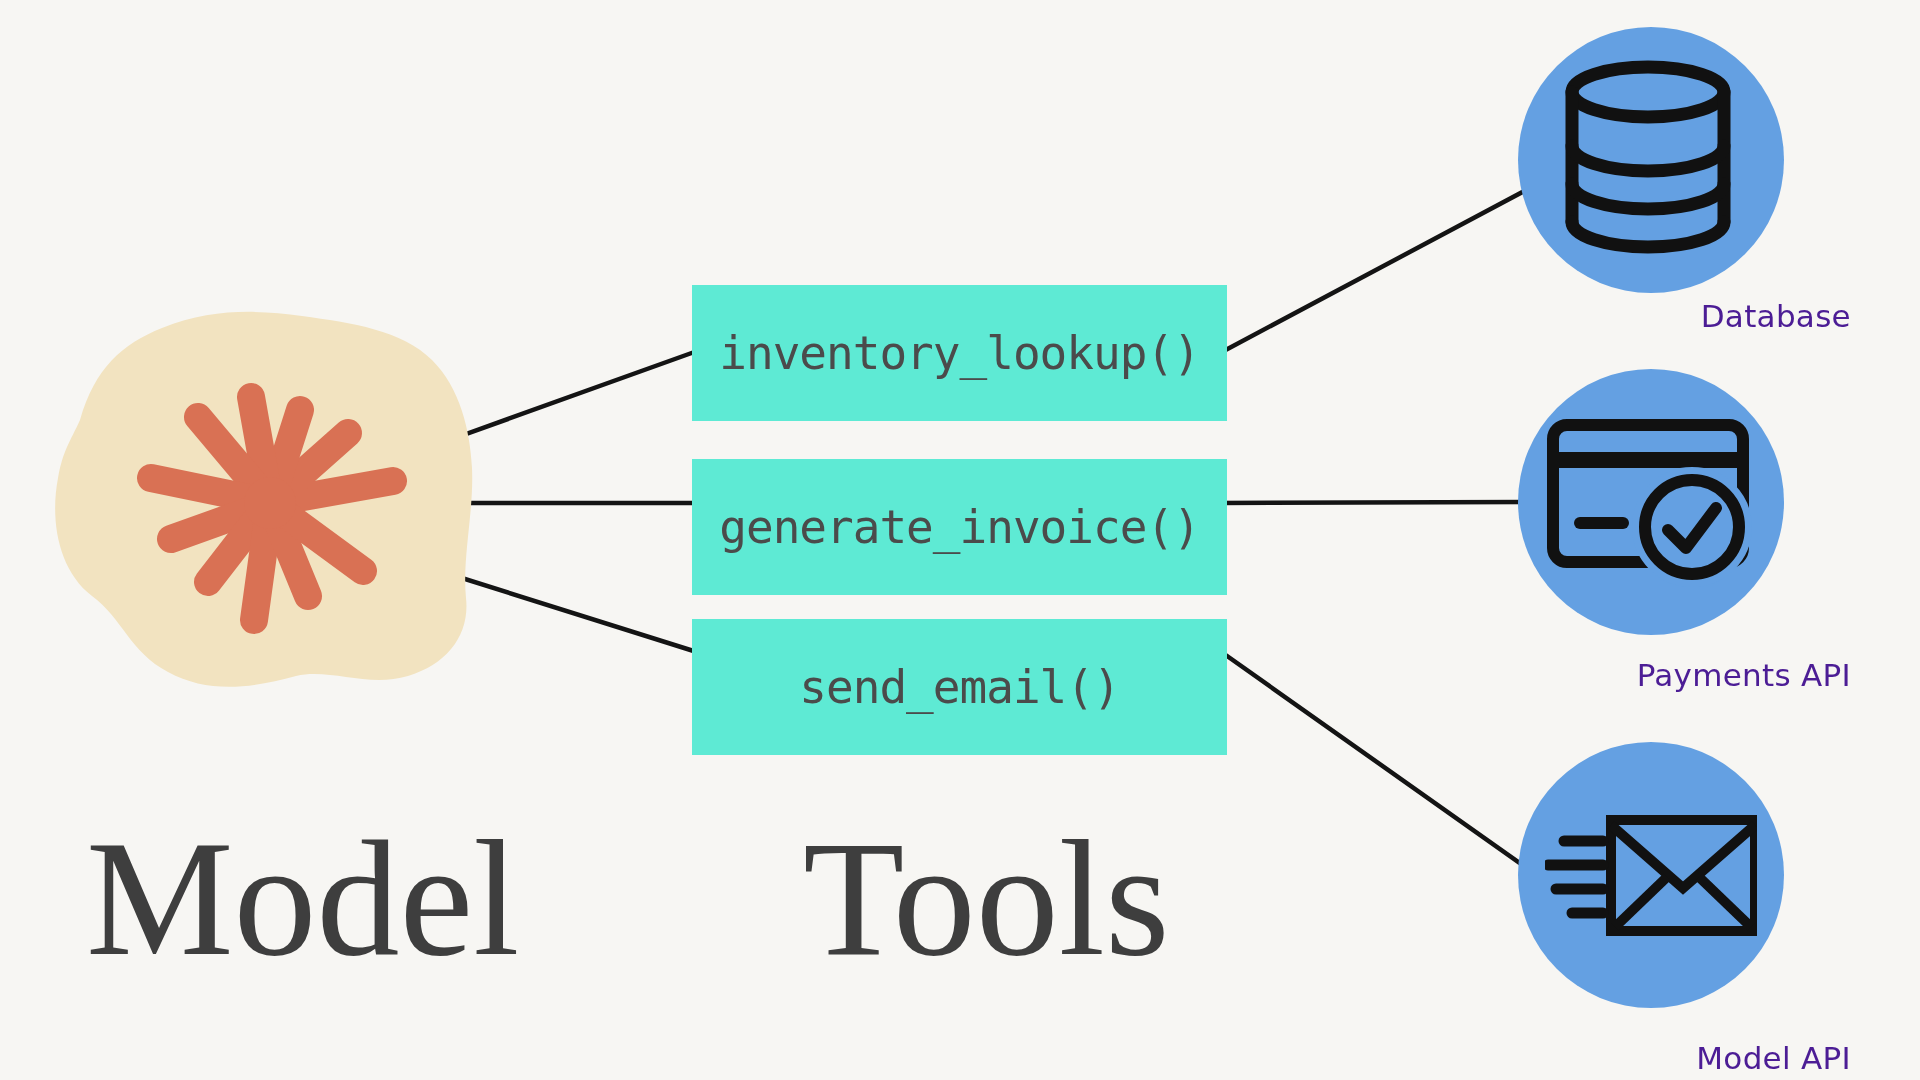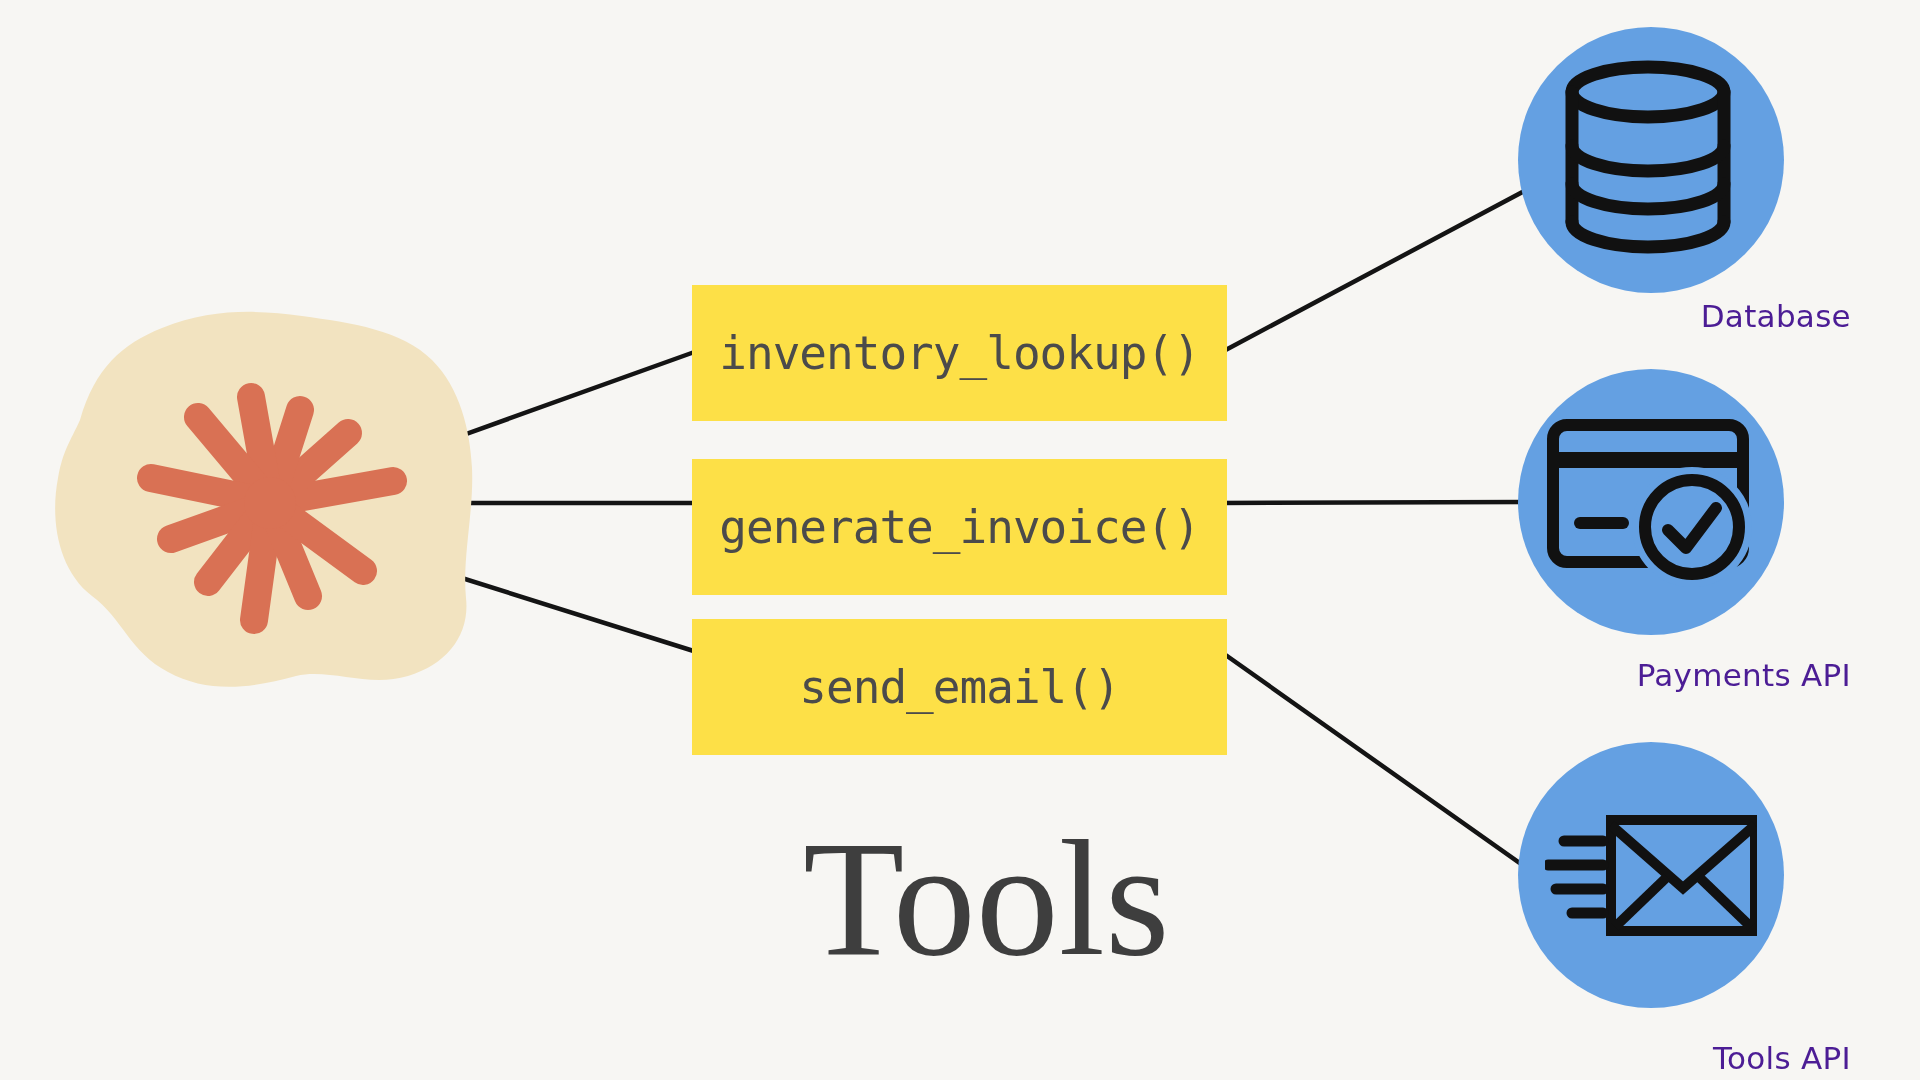--- a/index.html
+++ b/index.html
@@ -7,21 +7,21 @@
     width:1920px;height:1080px;overflow:hidden;
     background:#f7f6f3;
     font-family:"Liberation Sans", sans-serif;
   }
   .canvas{position:relative;width:1920px;height:1080px;}
   svg.art{position:absolute;left:0;top:0;}
 
   
   .tool-box{
     position:absolute;left:692px;width:535px;height:136px;
-    background:#fde047;
+    background:#5eead4;
     display:flex;align-items:center;justify-content:center;
   }
   .tool-box .fn{
     font-family:"DejaVu Sans Mono", monospace;
     font-size:46px;color:#4b4b4b;letter-spacing:-1px;white-space:nowrap;
   }
   #tool-box-1{top:285px;}
   #tool-box-2{top:459px;}
   #tool-box-3{top:583px;margin-top:36px;}
 
@@ -144,17 +144,18 @@
       <path d="M70,158 L122,108" stroke="#111111" stroke-width="10"></path>
       <path d="M206,158 L154,108" stroke="#111111" stroke-width="10"></path>
       <g stroke="#111111" stroke-width="11" stroke-linecap="round">
         <path d="M19,72  L58,72"></path>
         <path d="M3,96   L58,96"></path>
         <path d="M11,120 L58,120"></path>
         <path d="M27,144 L58,144"></path>
       </g>
     </svg>
   </div>
-  <div class="service-label" id="label-email">Tools API</div>
+  <div class="service-label" id="label-email">Model API</div>
 
+  <div class="title" id="title-model">Model</div>
   <div class="title" id="title-tools">Tools</div>
 
 </div>
 
 </body></html>

